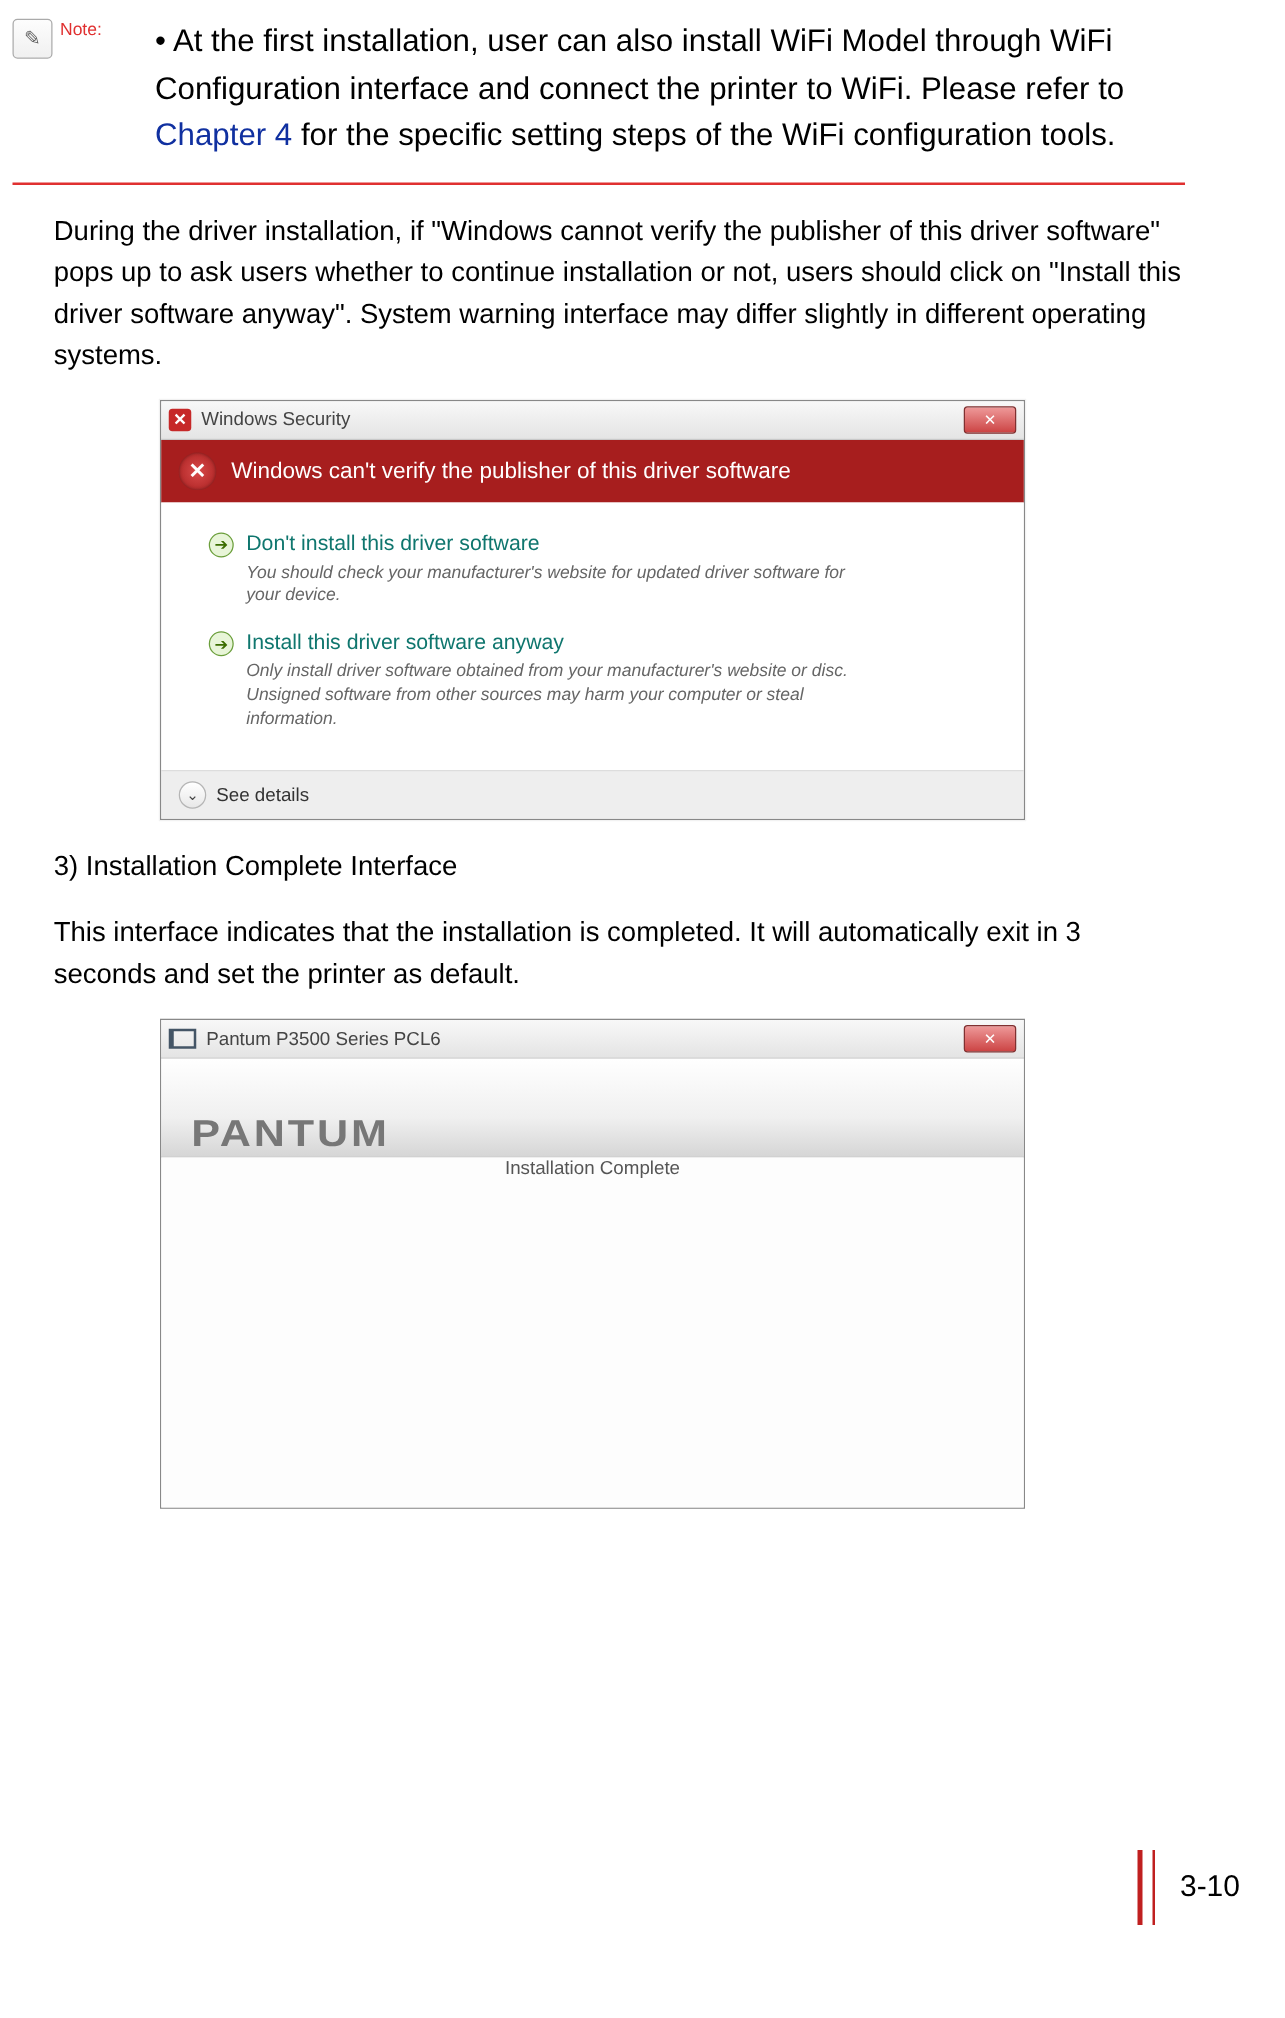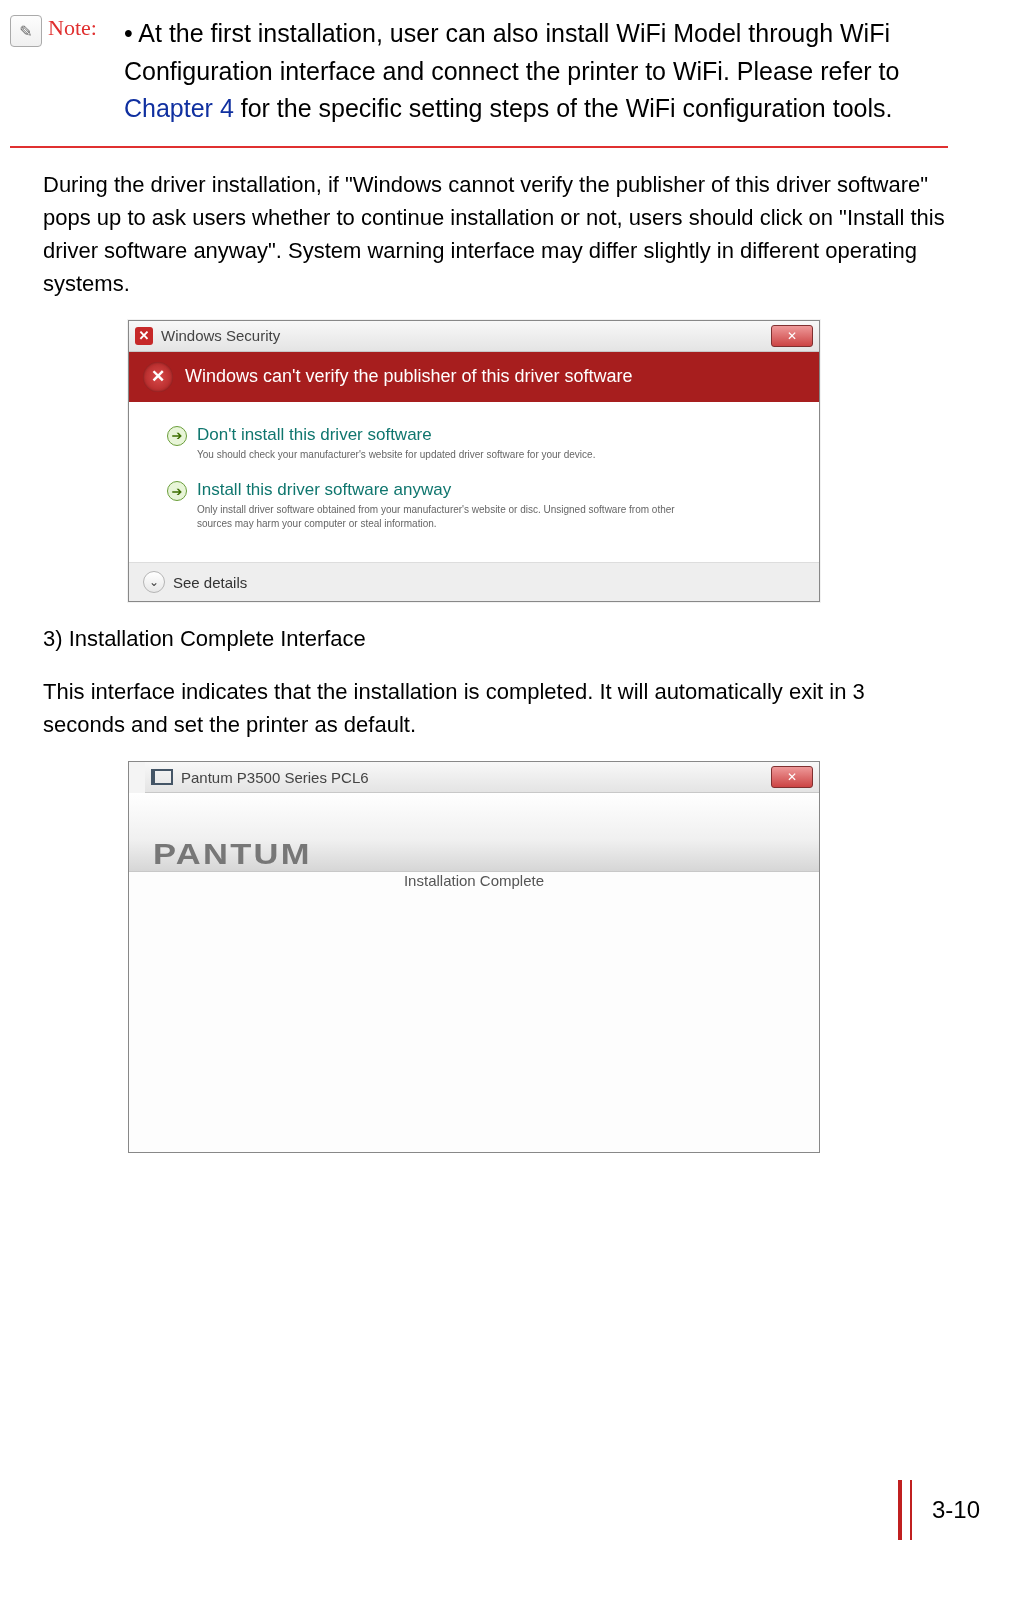--- a/index.html
+++ b/index.html
@@ -34,24 +34,23 @@
       border-radius: 4px;
       display: flex;
       align-items: center;
       justify-content: center;
       font-size: 16px;
       color: #666;
       background: linear-gradient(#fdfdfd, #f0f0f0);
     }
     .note-label {
       color: #e03030;
-      font-size: 22px;
+      font-size: 14px;
       margin-right: 16px;
       flex: 0 0 60px;
-      font-family: Liberation Serif, serif;
     }
     .note-text {
       font-size: 25px;
       color: #000;
       line-height: 1.5;
       flex: 1;
     }
     .chapter-link {
       color: #1030a0;
     }
@@ -156,24 +155,25 @@
       margin-top: 2px;
       flex: 0 0 18px;
     }
     .opt-title {
       color: #0f766e;
       font-size: 17px;
       line-height: 1.3;
     }
     .opt-desc {
       color: #666;
-      font-size: 10px;
+      font-size: 14px;
       line-height: 1.35;
       margin-top: 2px;
       max-width: 510px;
+      font-style: italic;
     }
     .win-footer {
       background: #eeeeee;
       border-top: 1px solid #ddd;
       padding: 8px 14px;
       display: flex;
       align-items: center;
       font-size: 15px;
       color: #333;
     }
@@ -199,21 +199,20 @@
     }
     .pantum-titlebar {
       height: 30px;
       background: linear-gradient(#f8f8f8, #e4e4e4);
       border-bottom: 1px solid #c8c8c8;
       display: flex;
       align-items: center;
       padding: 0 6px;
       font-size: 15px;
       color: #444;
-      margin-left: 16px;
     }
     .pantum-icon {
       width: 16px;
       height: 12px;
       border: 2px solid #456;
       border-left-width: 4px;
       margin-right: 8px;
     }
     .pantum-header {
       background: linear-gradient(#ffffff 0%, #f0f0f0 60%, #d6d6d6 100%);
@@ -235,21 +234,21 @@
     .pantum-body {
       background: #fdfdfd;
       height: 280px;
       display: flex;
       justify-content: center;
       color: #555;
       font-size: 15px;
     }
     .page-footer {
       position: absolute;
-      right: 48px;
+      right: 36px;
       bottom: 20px;
       display: flex;
       align-items: center;
     }
     .footer-bar {
       width: 4px;
       height: 60px;
       background: #c02020;
       margin-right: 8px;
     }

